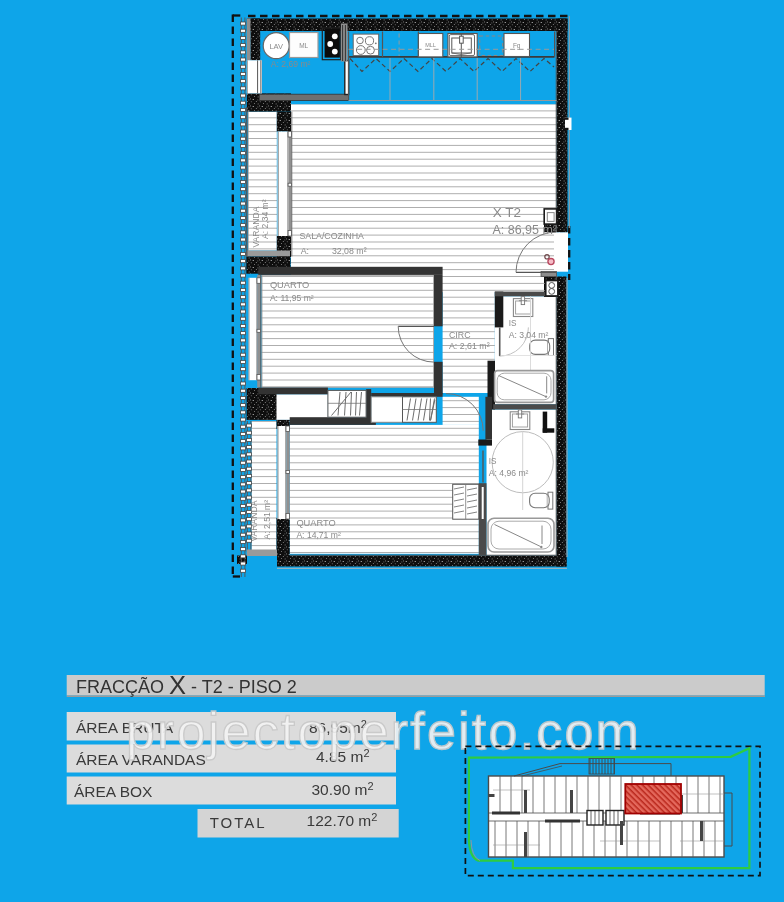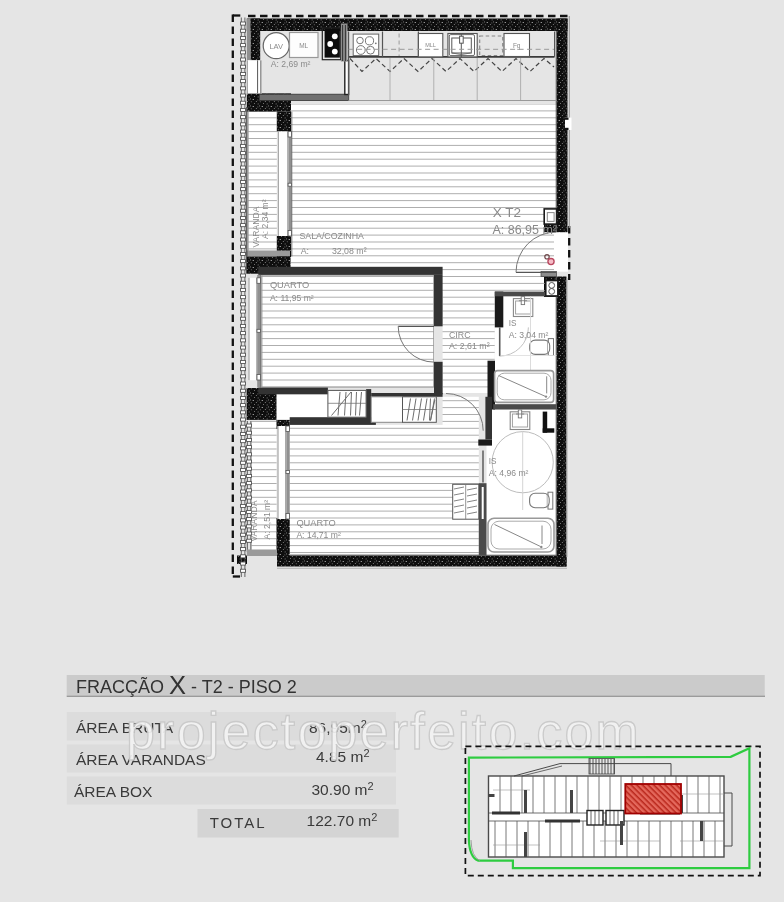--- a/index.html
+++ b/index.html
@@ -1,16 +1,16 @@
 <!DOCTYPE html>
 <html><head>
 <meta charset="utf-8">
 <style>
   html,body{margin:0;padding:0;background:#fff;}
-  #page{position:relative;width:784px;height:902px;background:#e5e5e5;overflow:hidden;
+  #page{position:relative;width:784px;height:902px;background:#0ea5e9;overflow:hidden;
         font-family:"Liberation Sans", sans-serif;}
   svg{position:absolute;left:0;top:0;}
 </style>
 </head>
 <body>
 <div id="page">
 <svg width="784" height="902" viewBox="0 0 784 902">
 <defs>
   <pattern id="sw" width="9" height="7" patternUnits="userSpaceOnUse">
     <rect width="9" height="7" fill="#0e0e0e"></rect>

